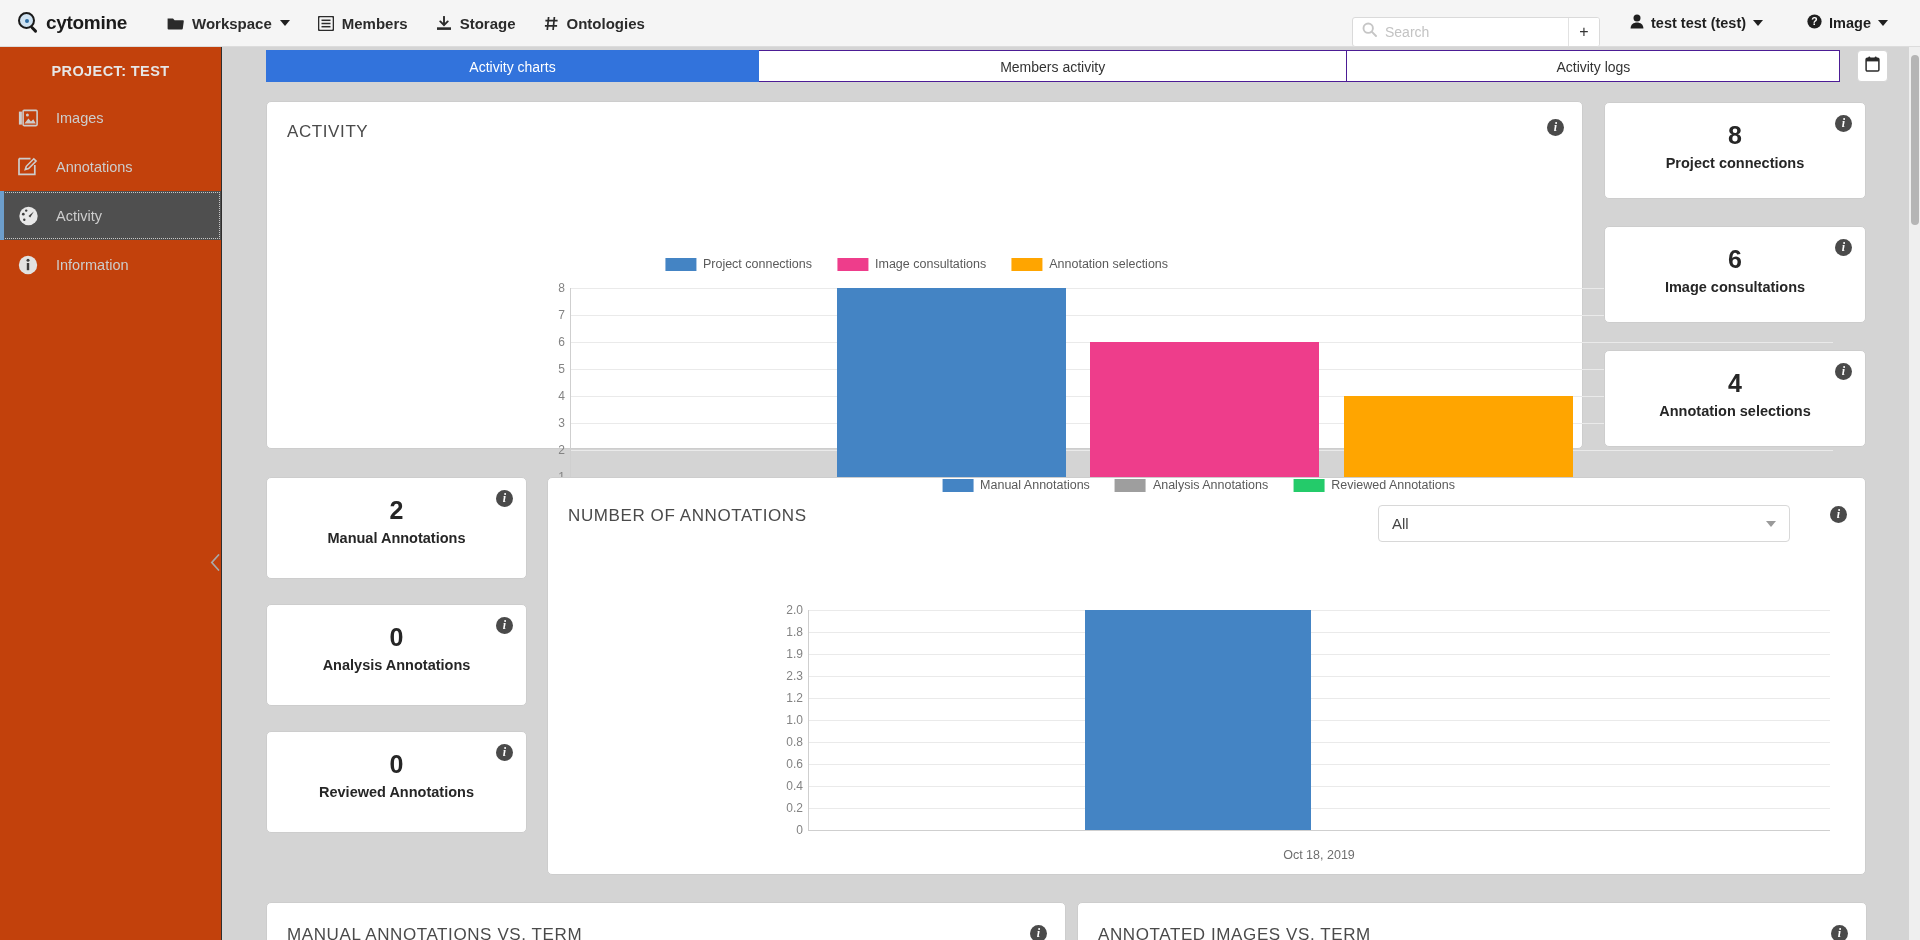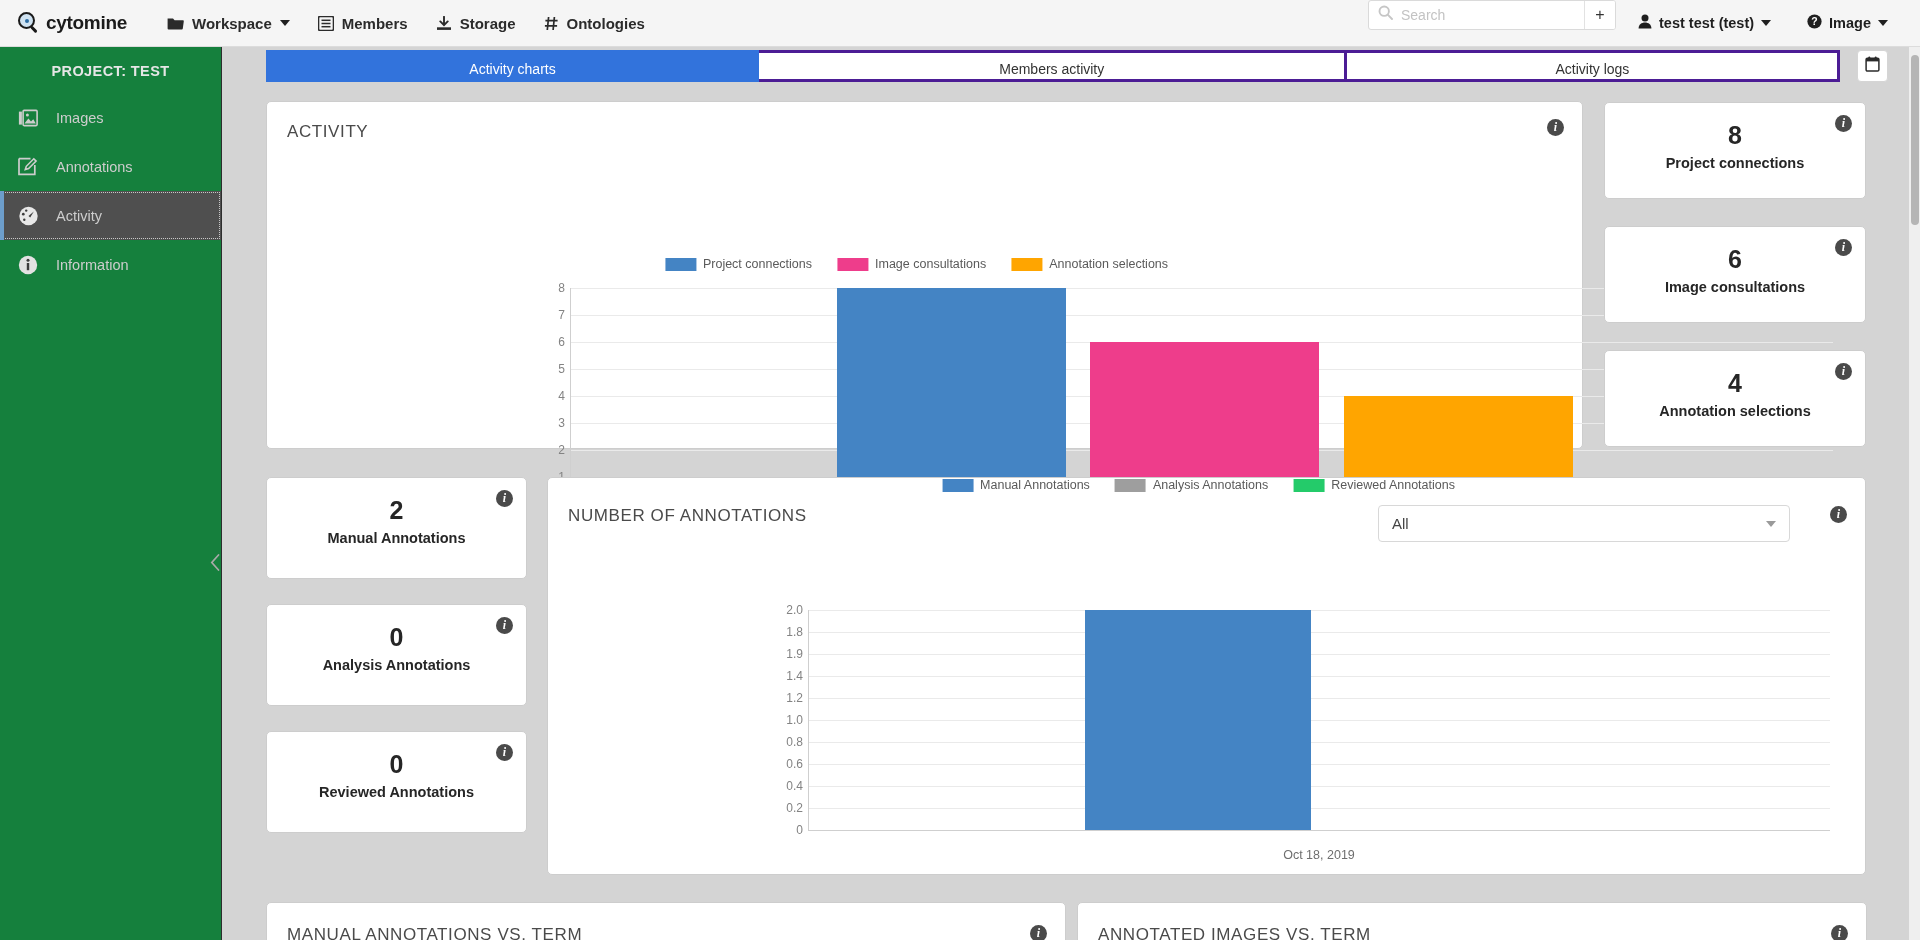--- a/index.html
+++ b/index.html
@@ -45,21 +45,21 @@
     font-size: 19px; font-weight: bold; color: #1b1b1b; letter-spacing: -0.3px;
   }
   .nav-item {
     display: flex; align-items: center; gap: 8px;
     height: 47px; padding: 0 14px;
     font-size: 15px; color: #2b2b2b; font-weight: 600;
     cursor: pointer;
   }
   .nav-item .ico { display: inline-flex; align-items: center; }
   .nav-right {
-    margin-left: auto; display: flex; align-items: flex-start; gap: 8px;
+    margin-left: auto; display: flex; align-items: flex-end; gap: 16px;
     padding-right: 18px;
   }
   .search-wrap {
     display: flex; align-items: center;
     height: 30px; border: 1px solid #dadada; background: #fff;
     border-radius: 3px; overflow: hidden;
   }
   .search-field {
     display: flex; align-items: center; gap: 8px;
     width: 215px; height: 100%; padding: 0 9px;
@@ -81,21 +81,21 @@
     height: 47px; padding: 0 14px;
     font-size: 14.5px; font-weight: bold; color: #1f1f1f; cursor: pointer;
   }
   .caret { width: 0; height: 0; border-left: 5px solid transparent;
            border-right: 5px solid transparent; border-top: 6px solid #1f1f1f; }
 
   
   .sidebar {
     position: absolute; top: 47px; left: 0;
     width: 222px; height: 893px;
-    background: #15803d;
+    background: #c2410c;
     border-right: 1px solid #2e2e2e;
     z-index: 15;
   }
   .project-title {
     text-align: center; color: #e6e6e6;
     font-size: 14.5px; font-weight: bold; letter-spacing: 0.4px;
     padding: 16px 0 14px 0;
   }
   .side-item {
     display: flex; align-items: center; gap: 17px;
@@ -143,21 +143,21 @@
   }
 
   
   .tabs-row {
     position: absolute; top: 3px; left: 44px;
     width: 1622px; display: flex; align-items: center; gap: 0;
   }
   .tab {
     height: 32px; line-height: 32px; text-align: center;
     font-size: 14px; color: #333; background: #fff;
-    border: 3px solid #4c1d95; cursor: pointer;
+    border: 1px solid #4c1d95; cursor: pointer;
   }
   .tab.active { background: #3273dc; color: #fff; border-color: #3273dc; font-weight: 500; }
   .tab-1 { width: 516px; }
   .tab-2 { width: 616px; border-left: none; }
   .tab-3 { width: 516px; border-left: none; }
   .calendar-btn {
     margin-left: 17px; width: 32px; height: 32px;
     background: #fff; border: 1px solid #d5d5d5; border-radius: 4px;
     display: flex; align-items: center; justify-content: center; cursor: pointer;
   }
@@ -510,21 +510,21 @@
       <div class="gridline" style="top:132px;"></div>
       <div class="gridline" style="top:154px;"></div>
       <div class="gridline" style="top:176px;"></div>
       <div class="gridline" style="top:198px;"></div>
       <div class="axis-line" style="left:0; top:0; width:1px; height:220px;"></div>
       <div class="axis-line" style="left:0; top:220px; width:100%; height:1px;"></div>
 
       <span class="ytick" style="top:0px;">2.0</span>
       <span class="ytick" style="top:22px;">1.8</span>
       <span class="ytick" style="top:44px;">1.9</span>
-      <span class="ytick" style="top:66px;">1.4</span>
+      <span class="ytick" style="top:66px;">2.3</span>
       <span class="ytick" style="top:88px;">1.2</span>
       <span class="ytick" style="top:110px;">1.0</span>
       <span class="ytick" style="top:132px;">0.8</span>
       <span class="ytick" style="top:154px;">0.6</span>
       <span class="ytick" style="top:176px;">0.4</span>
       <span class="ytick" style="top:198px;">0.2</span>
       <span class="ytick" style="top:220px;">0</span>
 
       <div class="bar" style="left:277px; width:226px; height:220px; background:#4484c4;"></div>
     </div>

